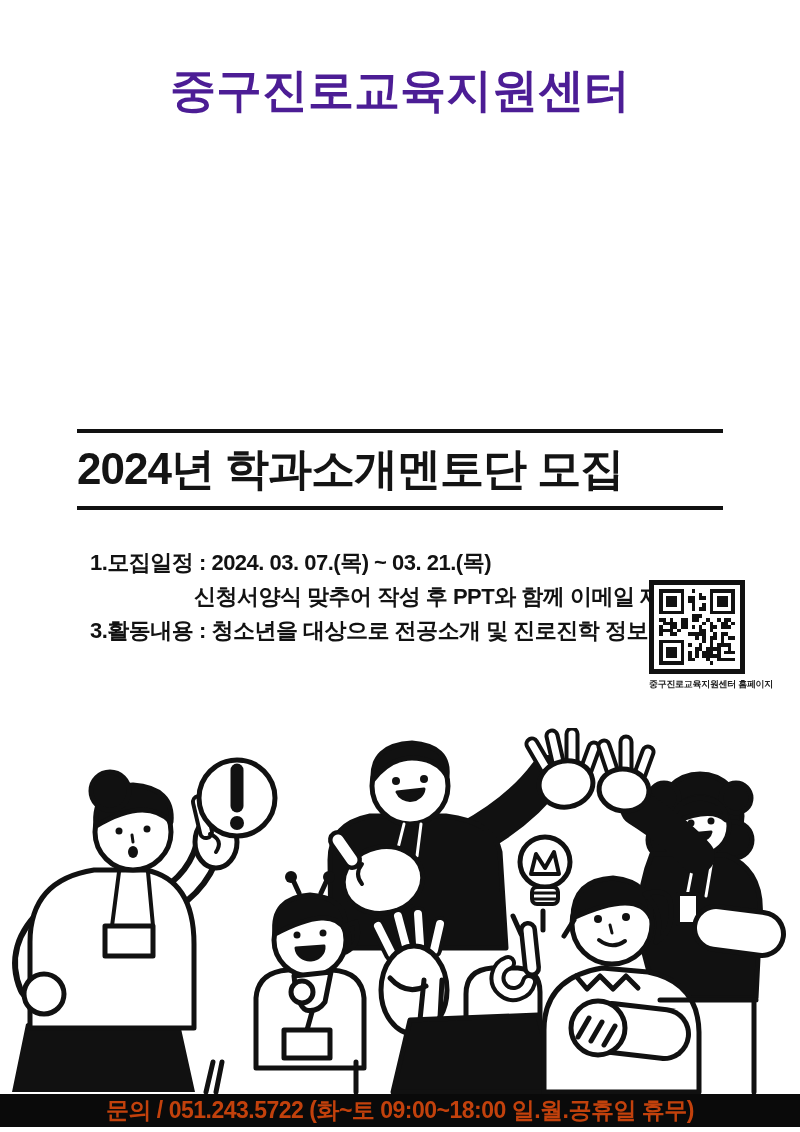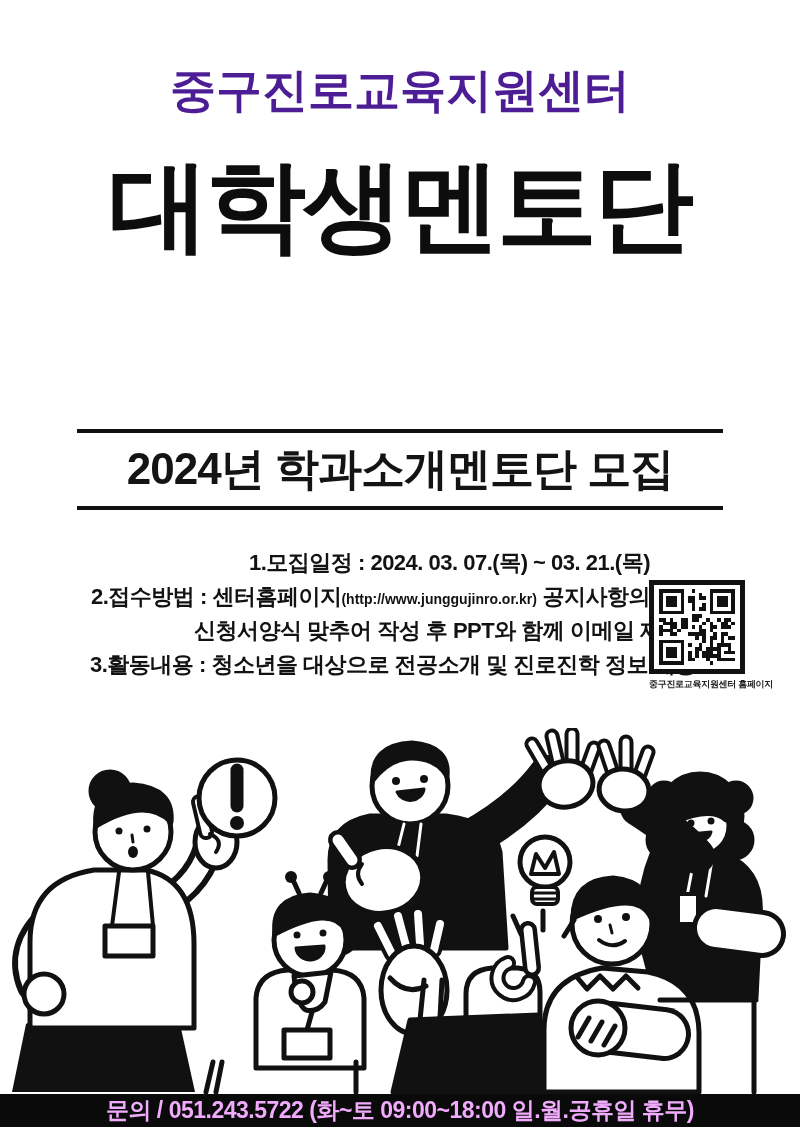--- a/index.html
+++ b/index.html
@@ -11,68 +11,66 @@
     position:absolute;top:60px;left:0;width:800px;text-align:center;
     font-size:46px;font-weight:700;letter-spacing:0px;color:#4c1d95;
   }
   .main-title{
     position:absolute;top:150px;left:0;width:800px;text-align:center;
     font-size:100px;font-weight:800;line-height:110px;letter-spacing:-3px;color:#0d0d0d;
   }
   .subtitle-banner{
     position:absolute;top:429px;left:77px;width:646px;
     border-top:4px solid #111;border-bottom:4px solid #111;
-    text-align:center;padding:7px 0;
+    text-align:left;padding:7px 0;
   }
   .subtitle-banner .txt{font-size:44px;font-weight:700;letter-spacing:-1px;color:#141414;}
   .notice{
     position:absolute;top:546px;left:90px;width:560px;
-    font-size:22px;font-weight:700;letter-spacing:-0.5px;color:#121212;text-align:right;
+    font-size:22px;font-weight:700;letter-spacing:-0.5px;color:#121212;
   }
   .notice .line{height:34px;line-height:34px;white-space:nowrap;}
   .notice .line.indent{padding-left:104px;}
   .notice .small-url{font-size:14px;font-weight:700;letter-spacing:0;}
   .qr-wrap{position:absolute;top:580px;left:649px;width:96px;}
   .qr-frame{
     box-sizing:border-box;width:96px;height:94px;border:5px solid #111;
     background:#fff;padding:4px;
   }
   .qr-frame svg{display:block;width:78px;height:76px;shape-rendering:crispEdges;}
   .qr-caption{
     margin-top:4px;width:96px;text-align:center;font-size:9px;font-weight:700;
     letter-spacing:-0.3px;color:#222;white-space:nowrap;
   }
   .illustration{position:absolute;top:728px;left:0;width:800px;height:366px;}
   .footer-bar{
     position:absolute;top:1094px;left:0;width:800px;height:33px;background:#0a0a0a;
     text-align:center;
   }
   .footer-bar .txt{
-    color:#f0abfc;font-size:23px;font-weight:600;line-height:33px;letter-spacing:-0.5px;
+    color:#c2410c;font-size:23px;font-weight:600;line-height:33px;letter-spacing:-0.5px;
     white-space:nowrap;
   }
 </style>
 </head>
 <body>
 
 <div id="poster">
 
   <div class="org">중구진로교육지원센터</div>
 
   <div class="main-title">
-    <div>대학생멘토단</div>
   </div>
 
   <div class="subtitle-banner">
     <span class="txt">2024년 학과소개멘토단 모집</span>
   </div>
 
   <div class="notice">
     <div class="line">1.모집일정 : 2024. 03. 07.(목) ~ 03. 21.(목)</div>
-    <div class="line"><span>2.접수방법 : 센터홈페이지</span><span class="small-url">(http://www.junggujinro.or.kr)</span><span> 공지사항의</span></div>
     <div class="line indent">신청서양식 맞추어 작성 후 PPT와 함께 이메일 제출</div>
     <div class="line">3.활동내용 : 청소년을 대상으로 전공소개 및 진로진학 정보 제공</div>
   </div>
 
   <div class="qr-wrap">
     <div class="qr-frame">
       <svg viewBox="0 0 21 21" xmlns="http://www.w3.org/2000/svg">
           <rect x="9" y="0" width="1" height="1" fill="#111"></rect>
           <rect x="11" y="1" width="1" height="1" fill="#111"></rect>
           <rect x="8" y="2" width="1" height="1" fill="#111"></rect>

